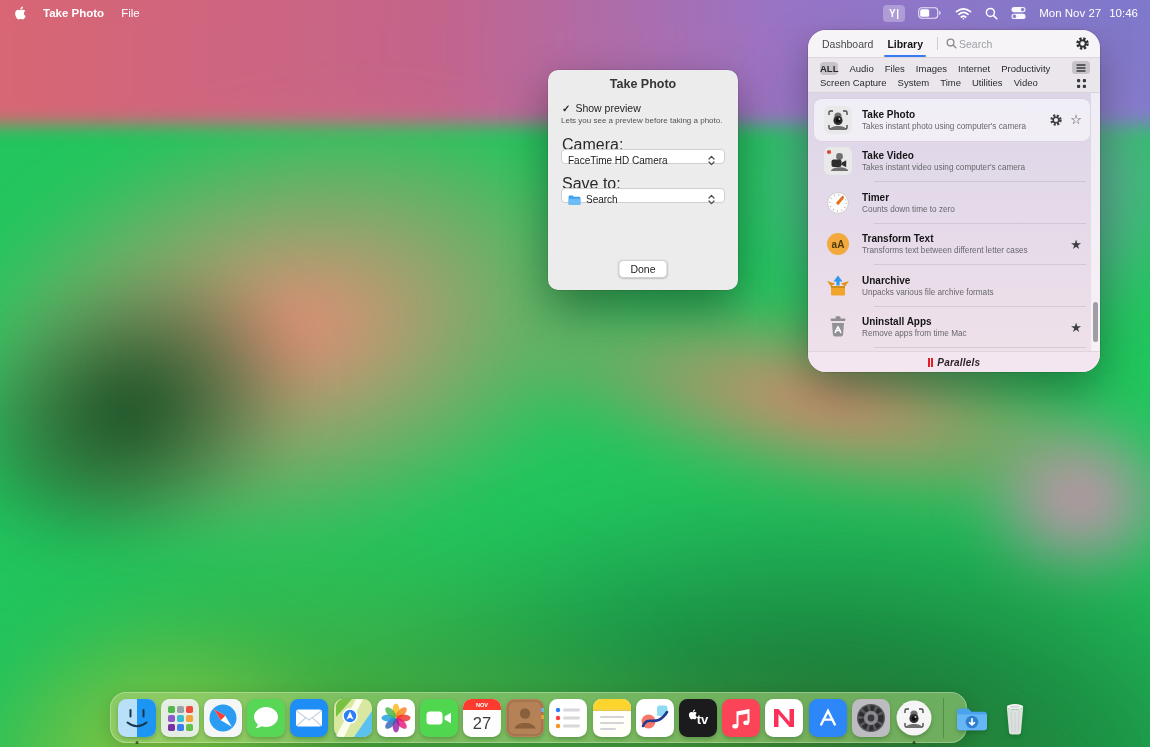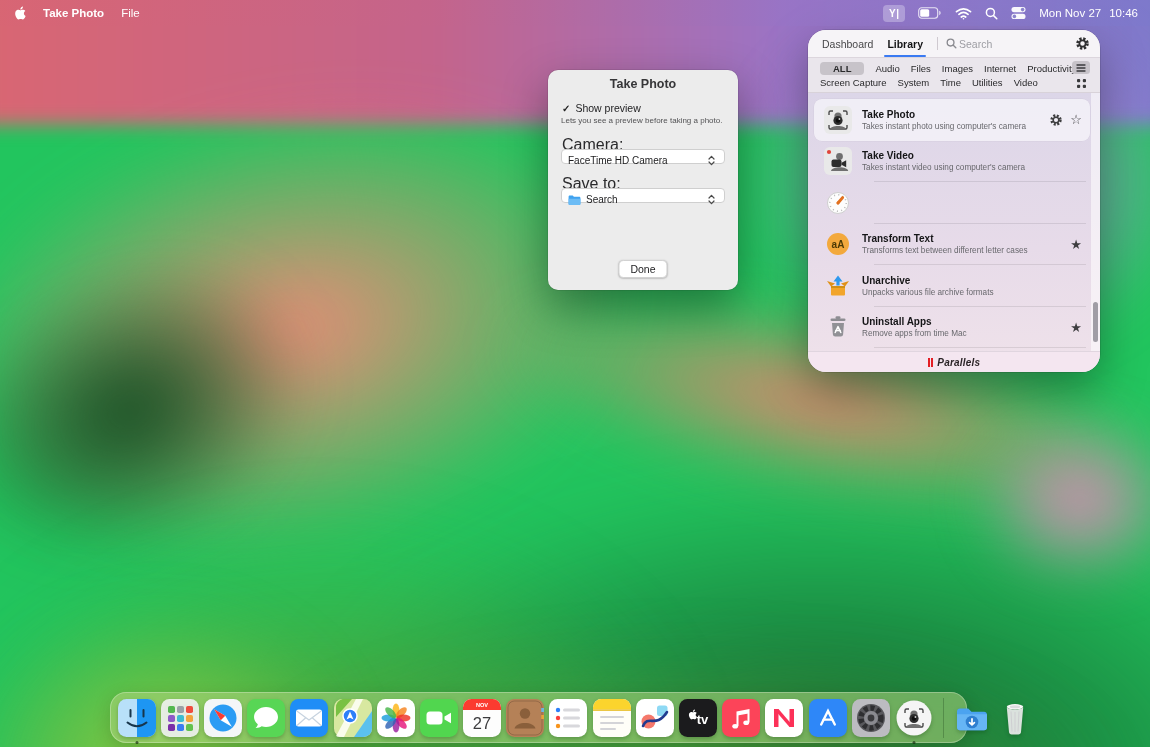--- a/index.html
+++ b/index.html
@@ -60,21 +60,21 @@
   .pn-vsep{width:1px;height:13px;background:#cfc9d0;margin-left:14px;}
   .pn-search{display:flex;align-items:center;margin-left:8px;flex:1;}
   .pn-search input{border:none;outline:none;background:transparent;font-size:10.5px;width:100px;color:#333;font-family:"Liberation Sans",sans-serif;}
   .pn-search input::placeholder{color:#9d9da3;}
   .pn-gear{margin-right:10px;display:flex;}
   .pn-filters{position:absolute;left:0;top:28px;right:0;height:34px;background:#eae6ec;border-bottom:1px solid #d8d2d9;}
   .f-row{position:absolute;left:12px;display:flex;align-items:center;gap:11px;font-size:9.5px;color:#29292b;}
   .f-row1{top:4px;}
   .f-row2{top:19px;}
   .filter{cursor:default;}
-  .filter.selected{background:#c7c3c9;border-radius:4px;padding:1px 13px;font-weight:700;}
+  .filter.selected{background:#c7c3c9;border-radius:4px;padding:1px 0;font-weight:700;}
   .view-toggles{position:absolute;right:10px;top:3px;display:flex;flex-direction:column;gap:3px;align-items:center;}
   .vt-btn{width:18px;height:13px;border-radius:3.5px;display:flex;align-items:center;justify-content:center;}
   .vt-btn.selected{background:#c7c3c9;}
   .pn-list{position:absolute;left:0;top:63px;right:0;bottom:20px;overflow:hidden;
     background:linear-gradient(180deg,#dcd6e8 0%,#e7dbe9 60%,#eee1ea 100%);padding-top:6px;box-sizing:border-box;}
   .pn-track{position:absolute;right:0;top:63px;bottom:20px;width:9px;background:rgba(255,255,255,.55);}
   .pn-thumb{position:absolute;right:2px;top:272px;width:5px;height:40px;border-radius:3px;background:#a09da5;}
   .tool-row{position:relative;height:41.5px;display:flex;align-items:center;margin:0 10px 0 6px;padding-left:10px;}
   .tool-row.selected{background:rgba(253,253,255,.6);border-radius:8px;box-shadow:0 0 0 .5px rgba(0,0,0,.04);}
   .tool-row.lined:after{content:"";position:absolute;left:60px;right:4px;bottom:0;height:1px;background:rgba(0,0,0,.09);}
@@ -306,20 +306,24 @@
         </div>
         <div class="tool-row lined">
           <span class="tool-icon">
             <svg width="28" height="28" viewBox="0 0 28 28">
               <circle cx="14" cy="14" r="10.5" fill="#fdfdfd" stroke="#cfcfcf"></circle>
               <circle cx="14" cy="14" r="8.2" fill="none" stroke="#b9b9b9" stroke-width="1.6" stroke-dasharray="1 3.3"></circle>
               <line x1="14" y1="14" x2="18.6" y2="8.6" stroke="#e2701f" stroke-width="3" stroke-linecap="round"></line>
               <circle cx="14" cy="14" r="1.4" fill="#e2701f"></circle>
             </svg>
           </span>
+          <span class="tool-text">
+            <span class="tool-title">Timer</span>
+            <span class="tool-desc">Counts down time to zero</span>
+          </span>
           <span class="tool-actions"></span>
         </div>
         <div class="tool-row lined">
           <span class="tool-icon">
             <svg width="28" height="28" viewBox="0 0 28 28">
               <circle cx="14" cy="14" r="11" fill="#f3a93c"></circle>
               <text x="14" y="17.5" text-anchor="middle" font-size="10" font-weight="700" fill="#4c3a05" font-family="Liberation Sans,sans-serif">aA</text>
             </svg>
           </span>
           <span class="tool-text">

